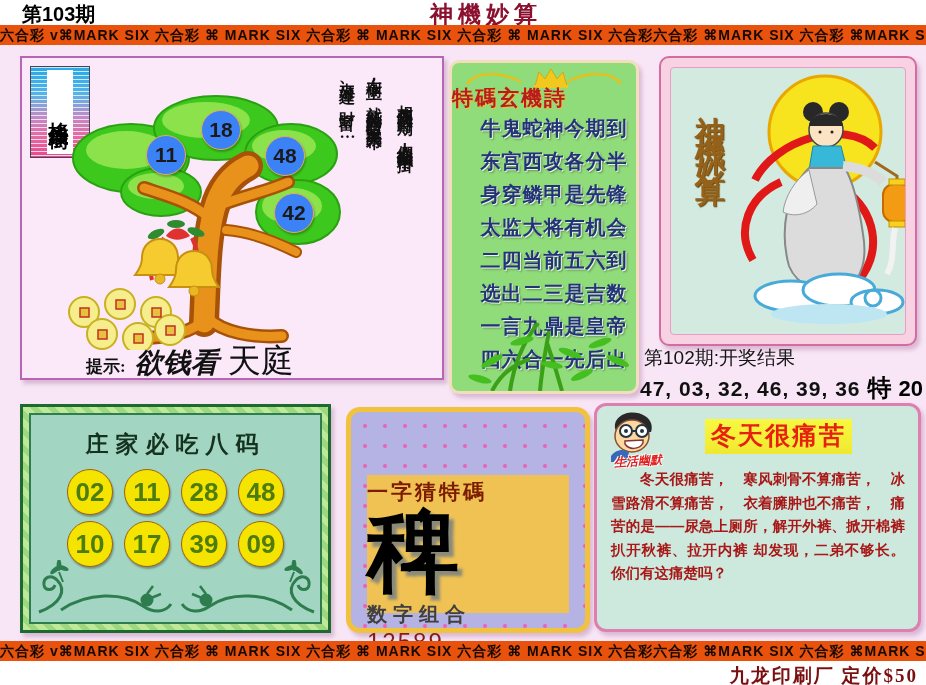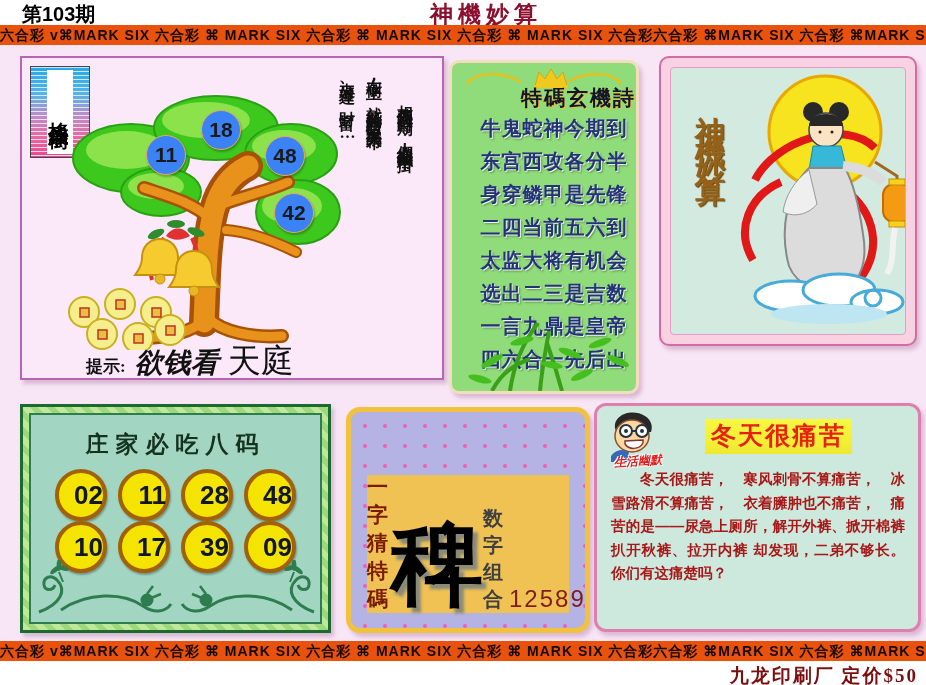--- a/index.html
+++ b/index.html
@@ -34,22 +34,22 @@
         letter-spacing:3px;color:#101010;font-family:"Liberation Serif",serif;font-weight:bold;}
   .vc0{left:372px;top:34px;height:270px;} .vc1{left:341px;top:8px;height:290px;} .vc2{left:314px;top:12px;height:200px;}
   .tree-hint{position:absolute;left:64px;top:281px;width:350px;display:flex;align-items:baseline;gap:9px;}
   .hint-prefix{font-size:17px;font-weight:bold;font-family:"Liberation Serif",serif;}
   .hint-script{font-size:28px;font-weight:bold;font-style:italic;font-family:Liberation Mono, monospace;}
   .hint-word{font-size:33px;font-family:"Liberation Serif",serif;}
   
   .p-poem{left:449px;top:60px;width:184px;height:328px;background:#90DB7A;border:3px solid #F2DEBC;
           border-radius:10px;}
   .crown{position:absolute;left:7px;top:3px;}
-  .poem-title{position:absolute;left:0;top:21px;width:100%;text-align:right;font-size:21px;
-      font-weight:bold;color:#0f172a;font-family:Liberation Mono, monospace;
+  .poem-title{position:absolute;left:0;top:21px;width:100%;text-align:left;font-size:21px;
+      font-weight:bold;color:#b91c1c;font-family:Liberation Mono, monospace;
       text-shadow:1px 1px 0 #E8C040;letter-spacing:2px;}
   .poem-lines{position:absolute;left:0;top:49px;width:100%;text-align:center;}
   .poem-line{font-size:20px;font-weight:bold;line-height:33px;color:#223377;letter-spacing:1px;
       text-shadow:1px 1px 0 rgba(255,255,255,.85),2px 2px 2px rgba(0,0,0,.30);padding-left:20px;}
   .bamboo{position:absolute;left:0;bottom:0;}
   
   .p-deity{left:659px;top:56px;width:254px;height:286px;background:#F8D1E3;border:2px solid #D66B9F;
            border-radius:10px;}
   .deity-inner{position:absolute;left:9px;top:9px;width:234px;height:266px;background:#D2EADF;
            border:1px solid #EC9CC4;border-radius:4px;}
@@ -66,29 +66,29 @@
   .res-sp-num{font-size:22px;font-weight:bold;color:#000;}
   
   .p-eight{left:20px;top:404px;width:305px;height:223px;border:3px solid #1B6A2F;
       background:repeating-linear-gradient(45deg,#BFE89A 0 6px,#9ED87E 6px 12px);}
   .eight-inner{position:absolute;left:6px;top:6px;right:6px;bottom:6px;background:#A3D6C2;
       border:2px solid #2E7D4F;}
   .eight-title{position:absolute;left:0;top:14px;width:100%;text-align:center;font-size:23px;
       font-weight:bold;color:#14321E;font-family:"Liberation Serif",serif;letter-spacing:7px;}
   .ball-row{position:absolute;left:0;width:100%;display:flex;justify-content:center;gap:11px;}
   .br1{top:54px;} .br2{top:106px;}
-  .ball{width:44px;height:44px;border-radius:50%;background:#F5E400;border:4px solid #a16207;
-      color:#0f172a;font-size:26px;font-weight:bold;line-height:44px;text-align:right;
+  .ball{width:44px;height:44px;border-radius:50%;background:#F5E400;border:1px solid #a16207;
+      color:#4d7c0f;font-size:26px;font-weight:bold;line-height:44px;text-align:center;
       box-shadow:1px 2px 2px rgba(0,0,0,.3);}
   .dragons{position:absolute;left:0;bottom:0;}
   
   .p-char{left:346px;top:407px;width:234px;height:216px;border:5px solid #F0C23E;border-radius:14px;
       background:radial-gradient(circle,#E868B8 1.8px,rgba(0,0,0,0) 2.3px) 4px 4px/20px 20px #B5B3E3;}
   .char-inner{position:absolute;left:16px;top:15px;right:16px;bottom:15px;background:#EFC253;
-      display:flex;flex-direction:row;align-items:flex-end;margin-top:48px;}
+      display:flex;flex-direction:column;align-items:flex-start;margin-top:48px;}
   .char-title{font-size:21px;font-weight:bold;color:#7B1C00;font-family:"Liberation Serif",serif;
       letter-spacing:3px;margin-top:3px;}
   .big-char{font-size:92px;line-height:1.02;font-weight:bold;color:#000;
       font-family:"Liberation Serif",serif;text-shadow:5px 5px 3px #8a8a7a;}
   .combo-label{font-size:20px;font-weight:bold;color:#404040;font-family:Liberation Sans, sans-serif;
       letter-spacing:6px;margin-top:1px;}
   .combo-digits{font-size:24px;color:#7f1d1d;letter-spacing:2px;}
   
   .p-humor{left:594px;top:403px;width:321px;height:223px;background:#CDE8DC;border:3px solid #DF7FB0;
       border-radius:12px;}
@@ -198,22 +198,22 @@
       <path d="M76,20 L80,6 L86,13 L92,3 L98,13 L104,6 L108,20 Z" fill="#F0C81E" stroke="#D8A810"></path>
       <rect x="75" y="19" width="34" height="3" fill="#F0C81E"></rect>
       <path d="M8,18 C18,4 44,6 62,16" stroke="#E8C018" stroke-width="2.5" fill="none"></path>
       <path d="M162,18 C152,4 126,6 108,16" stroke="#E8C018" stroke-width="2.5" fill="none"></path>
     </svg>
     <div class="poem-title">特碼玄機詩</div>
     <div class="poem-lines">
       <div class="poem-line">牛鬼蛇神今期到</div>
       <div class="poem-line">东宫西攻各分半</div>
       <div class="poem-line">身穿鳞甲是先锋</div>
+      <div class="poem-line">太监大将有机会</div>
       <div class="poem-line">二四当前五六到</div>
-      <div class="poem-line">太监大将有机会</div>
       <div class="poem-line">选出二三是吉数</div>
       <div class="poem-line">一言九鼎是皇帝</div>
       <div class="poem-line">四六合一先后出</div>
     </div>
     <svg class="bamboo" width="184" height="70" viewBox="0 0 184 70">
       <g stroke="#3AA018" stroke-width="4" fill="none">
         <path d="M58,70 C62,42 72,20 86,2"></path>
         <path d="M88,70 C90,46 94,28 97,10"></path>
         <path d="M110,70 C104,48 100,36 95,22"></path>
         <path d="M40,70 C48,54 60,44 78,38"></path>
@@ -260,20 +260,28 @@
           <ellipse cx="66" cy="226" rx="36" ry="15"></ellipse>
           <ellipse cx="114" cy="220" rx="36" ry="16"></ellipse>
           <ellipse cx="152" cy="232" rx="26" ry="12"></ellipse>
         </g>
         <circle cx="148" cy="228" r="8" fill="none" stroke="#48AAD8" stroke-width="3"></circle>
         <ellipse cx="104" cy="244" rx="58" ry="10" fill="#BDE6F2"></ellipse>
       </svg>
     </div>
   </div>
 
+  <div class="results">
+    <div class="res-head">第102期:开奖结果</div>
+    <div class="res-nums">
+      <span class="res-main">47, 03, 32, 46, 39, 36</span>
+      <span class="res-sp-label">特</span>
+      <span class="res-sp-num">20</span>
+    </div>
+  </div>
 
   <div class="panel p-eight">
     <div class="eight-inner">
       <div class="eight-title">庄家必吃八码</div>
       <div class="ball-row br1">
         <div class="ball">02</div>
         <div class="ball">11</div>
         <div class="ball">28</div>
         <div class="ball">48</div>
       </div>

